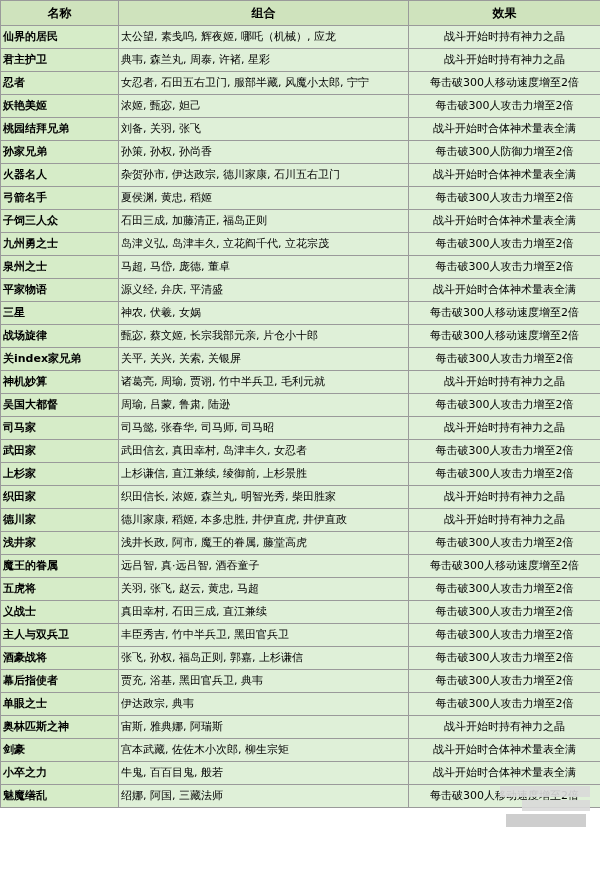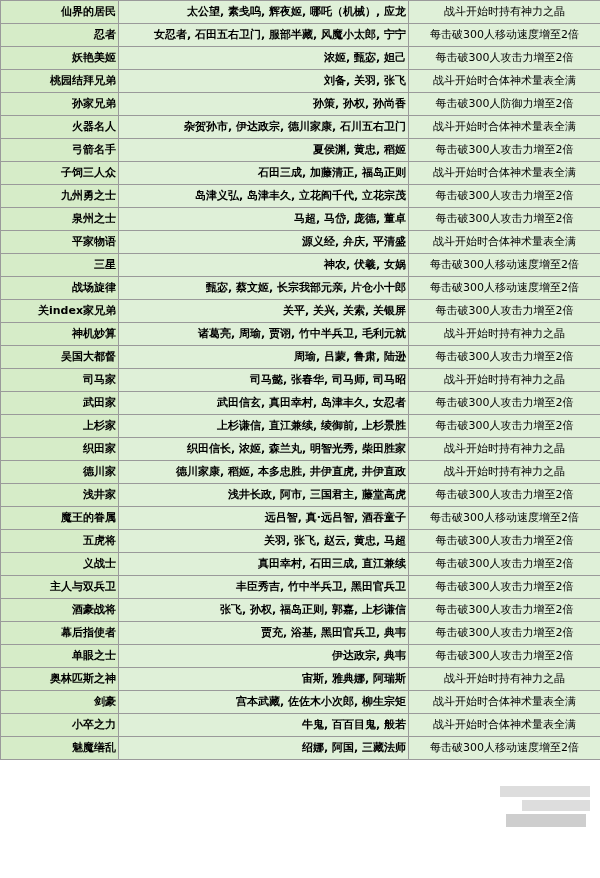--- a/index.html
+++ b/index.html
@@ -31,30 +31,29 @@
     line-height: 1.05;
     height: 20px;
     overflow: hidden;
     white-space: nowrap;
   }
   col.c-name { width: 118px; }
   col.c-combo { width: 290px; }
   col.c-effect { width: 192px; }
 
   .cell-name {
-    text-align: right;
+    text-align: left;
     font-weight: bold;
     color: #000;
     margin-top: 28px;
   }
   .cell-combo {
-    text-align: right;
+    text-align: left;
     color: #000;
     padding-left: 5px;
-    font-weight: bold;
   }
   .cell-effect {
     text-align: center;
     color: #000;
     margin-left: 40px;
   }
   tr.sec-green td { background: #dff0d8; }
   tr.sec-green td.cell-name { background: #d6ecc8; }
   tr.head td {
     background: #cfe3bd;
@@ -97,24 +96,34 @@
 <body>
 
 <div id="sheet">
   <table class="grid">
     <colgroup>
       <col class="c-name">
       <col class="c-combo">
       <col class="c-effect">
     </colgroup>
     <tbody>
+      <tr class="head sec-green">
+        <td>名称</td>
+        <td>组合</td>
+        <td>效果</td>
+      </tr>
 
       <tr class="sec-green">
         <td class="cell-name">仙界的居民</td>
         <td class="cell-combo">太公望, 素戋呜, 辉夜姬, 哪吒（机械）, 应龙</td>
+        <td class="cell-effect">战斗开始时持有神力之晶</td>
+      </tr>
+      <tr class="sec-green">
+        <td class="cell-name">君主护卫</td>
+        <td class="cell-combo">典韦, 森兰丸, 周泰, 许褚, 星彩</td>
         <td class="cell-effect">战斗开始时持有神力之晶</td>
       </tr>
       <tr class="sec-green">
         <td class="cell-name">忍者</td>
         <td class="cell-combo">女忍者, 石田五右卫门, 服部半藏, 风魔小太郎, 宁宁</td>
         <td class="cell-effect">每击破300人移动速度增至2倍</td>
       </tr>
       <tr class="sec-green">
         <td class="cell-name">妖艳美姬</td>
         <td class="cell-combo">浓姬, 甄宓, 妲己</td>
@@ -205,21 +214,21 @@
         <td class="cell-combo">织田信长, 浓姬, 森兰丸, 明智光秀, 柴田胜家</td>
         <td class="cell-effect">战斗开始时持有神力之晶</td>
       </tr>
       <tr class="sec-green">
         <td class="cell-name">德川家</td>
         <td class="cell-combo">德川家康, 稻姬, 本多忠胜, 井伊直虎, 井伊直政</td>
         <td class="cell-effect">战斗开始时持有神力之晶</td>
       </tr>
       <tr class="sec-green">
         <td class="cell-name">浅井家</td>
-        <td class="cell-combo">浅井长政, 阿市, 三国君主, 藤堂高虎</td>
+        <td class="cell-combo">浅井长政, 阿市, 魔王的眷属, 藤堂高虎</td>
         <td class="cell-effect">每击破300人攻击力增至2倍</td>
       </tr>
       <tr class="sec-green">
         <td class="cell-name">魔王的眷属</td>
         <td class="cell-combo">远吕智, 真·远吕智, 酒吞童子</td>
         <td class="cell-effect">每击破300人移动速度增至2倍</td>
       </tr>
       <tr class="sec-green">
         <td class="cell-name">五虎将</td>
         <td class="cell-combo">关羽, 张飞, 赵云, 黄忠, 马超</td>

